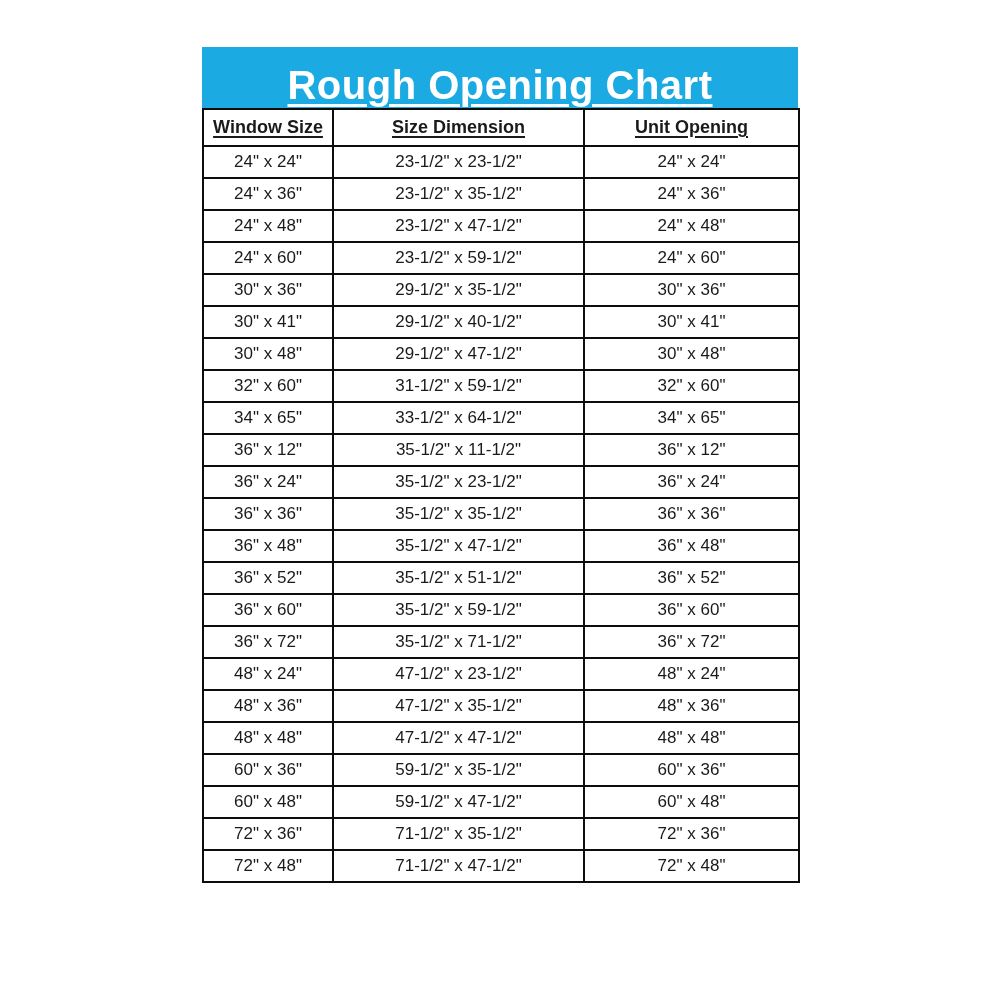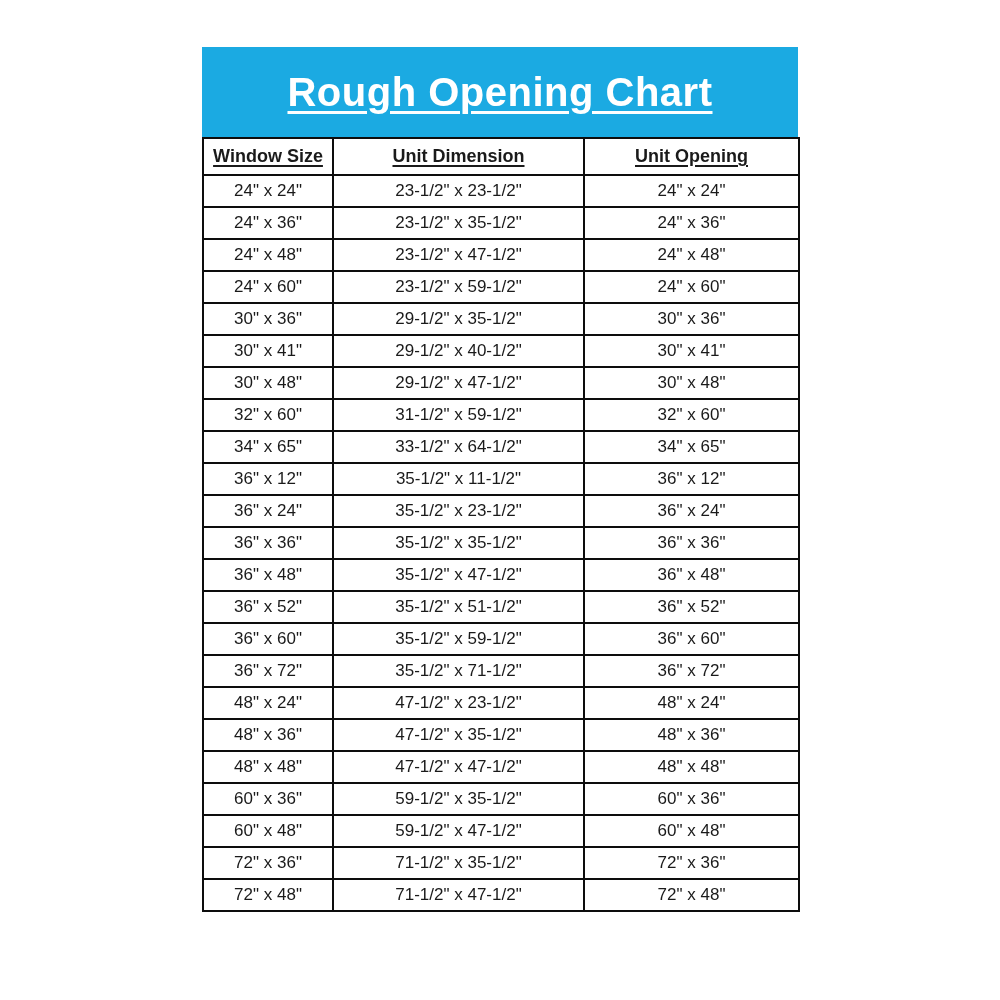--- a/index.html
+++ b/index.html
@@ -12,23 +12,23 @@
     overflow: hidden;
   }
   .sheet {
     position: absolute;
     left: 202px;
     top: 47px;
     width: 596px;
   }
   .banner {
     background: #1BAAE2;
-    height: 90px;
+    height: 61px;
     display: flex;
-    align-items: center;
+    align-items: flex-end;
     justify-content: center;
   }
   .banner h1 {
     margin: 0;
     color: #ffffff;
     font-size: 40px;
     font-weight: bold;
     letter-spacing: 0.5px;
     text-decoration: underline;
     text-decoration-thickness: 3px;
@@ -72,21 +72,21 @@
   </div>
   <table class="ro-table">
     <colgroup>
       <col class="c1">
         <col class="c2">
         <col class="c3">
     </colgroup>
     <thead>
       <tr>
         <th>Window Size</th>
-        <th>Unit Dimension</th>
+        <th>Size Dimension</th>
         <th>Unit Opening</th>
       </tr>
     </thead>
     <tbody>
         <tr>
     <td>24" x 24"</td>
     <td>23-1/2" x 23-1/2"</td>
     <td>24" x 24"</td>
   </tr>
         <tr>

